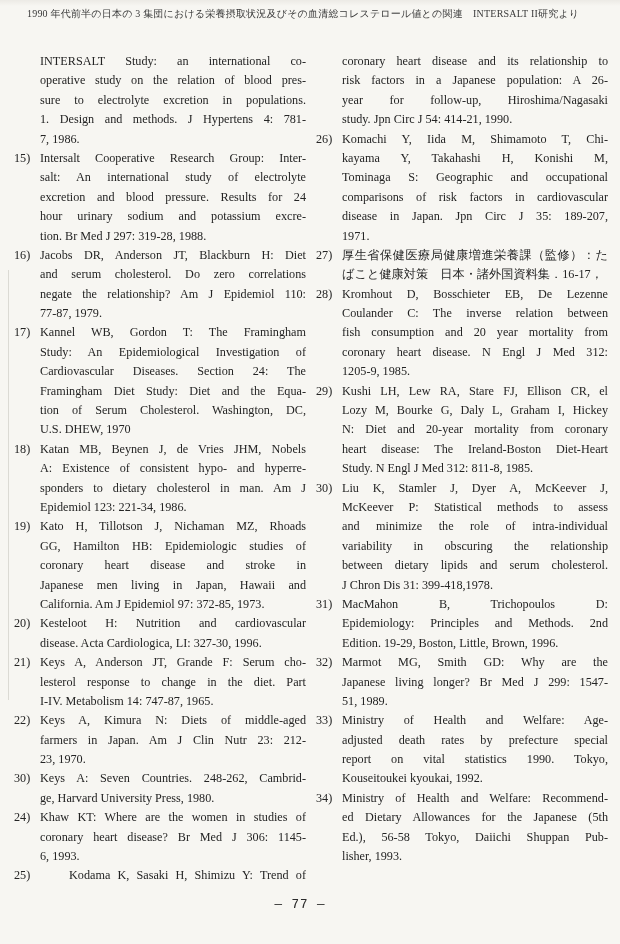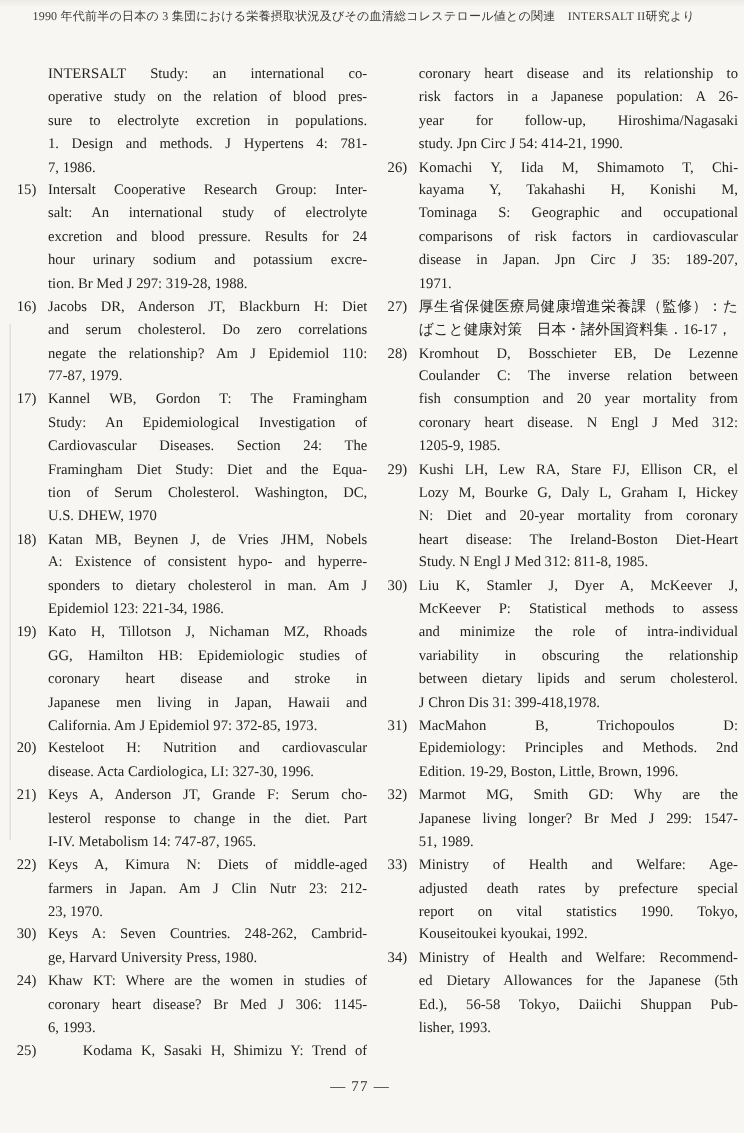--- a/index.html
+++ b/index.html
@@ -40,21 +40,21 @@
     letter-spacing: 0.2px;
     color: #3a3a3a;
     white-space: nowrap;
   }
   .columns {
     position: absolute;
     left: 14px;
     top: 52px;
     width: 594px;
     display: flex;
-    gap: 17px;
+    gap: 10px;
   }
   .col {
     width: 292px;
     flex: 0 0 292px;
   }
   .ref {
     display: flex;
     align-items: flex-start;
   }
   .ref-num {
@@ -85,20 +85,21 @@
   }
   .page-number {
     position: absolute;
     left: 0;
     top: 898px;
     width: 600px;
     text-align: center;
     font-size: 12.5px;
     letter-spacing: 1px;
     color: #2b2b2b;
+    font-family: Liberation Mono, monospace;
   }
 </style>
 </head>
 <body>
 
 <div class="page">
   <div class="scan-shade-top"></div>
   <div class="scan-edge-left"></div>
 
   <div class="running-header">1990 年代前半の日本の 3 集団における栄養摂取状況及びその血清総コレステロール値との関連　INTERSALT II研究より</div>

